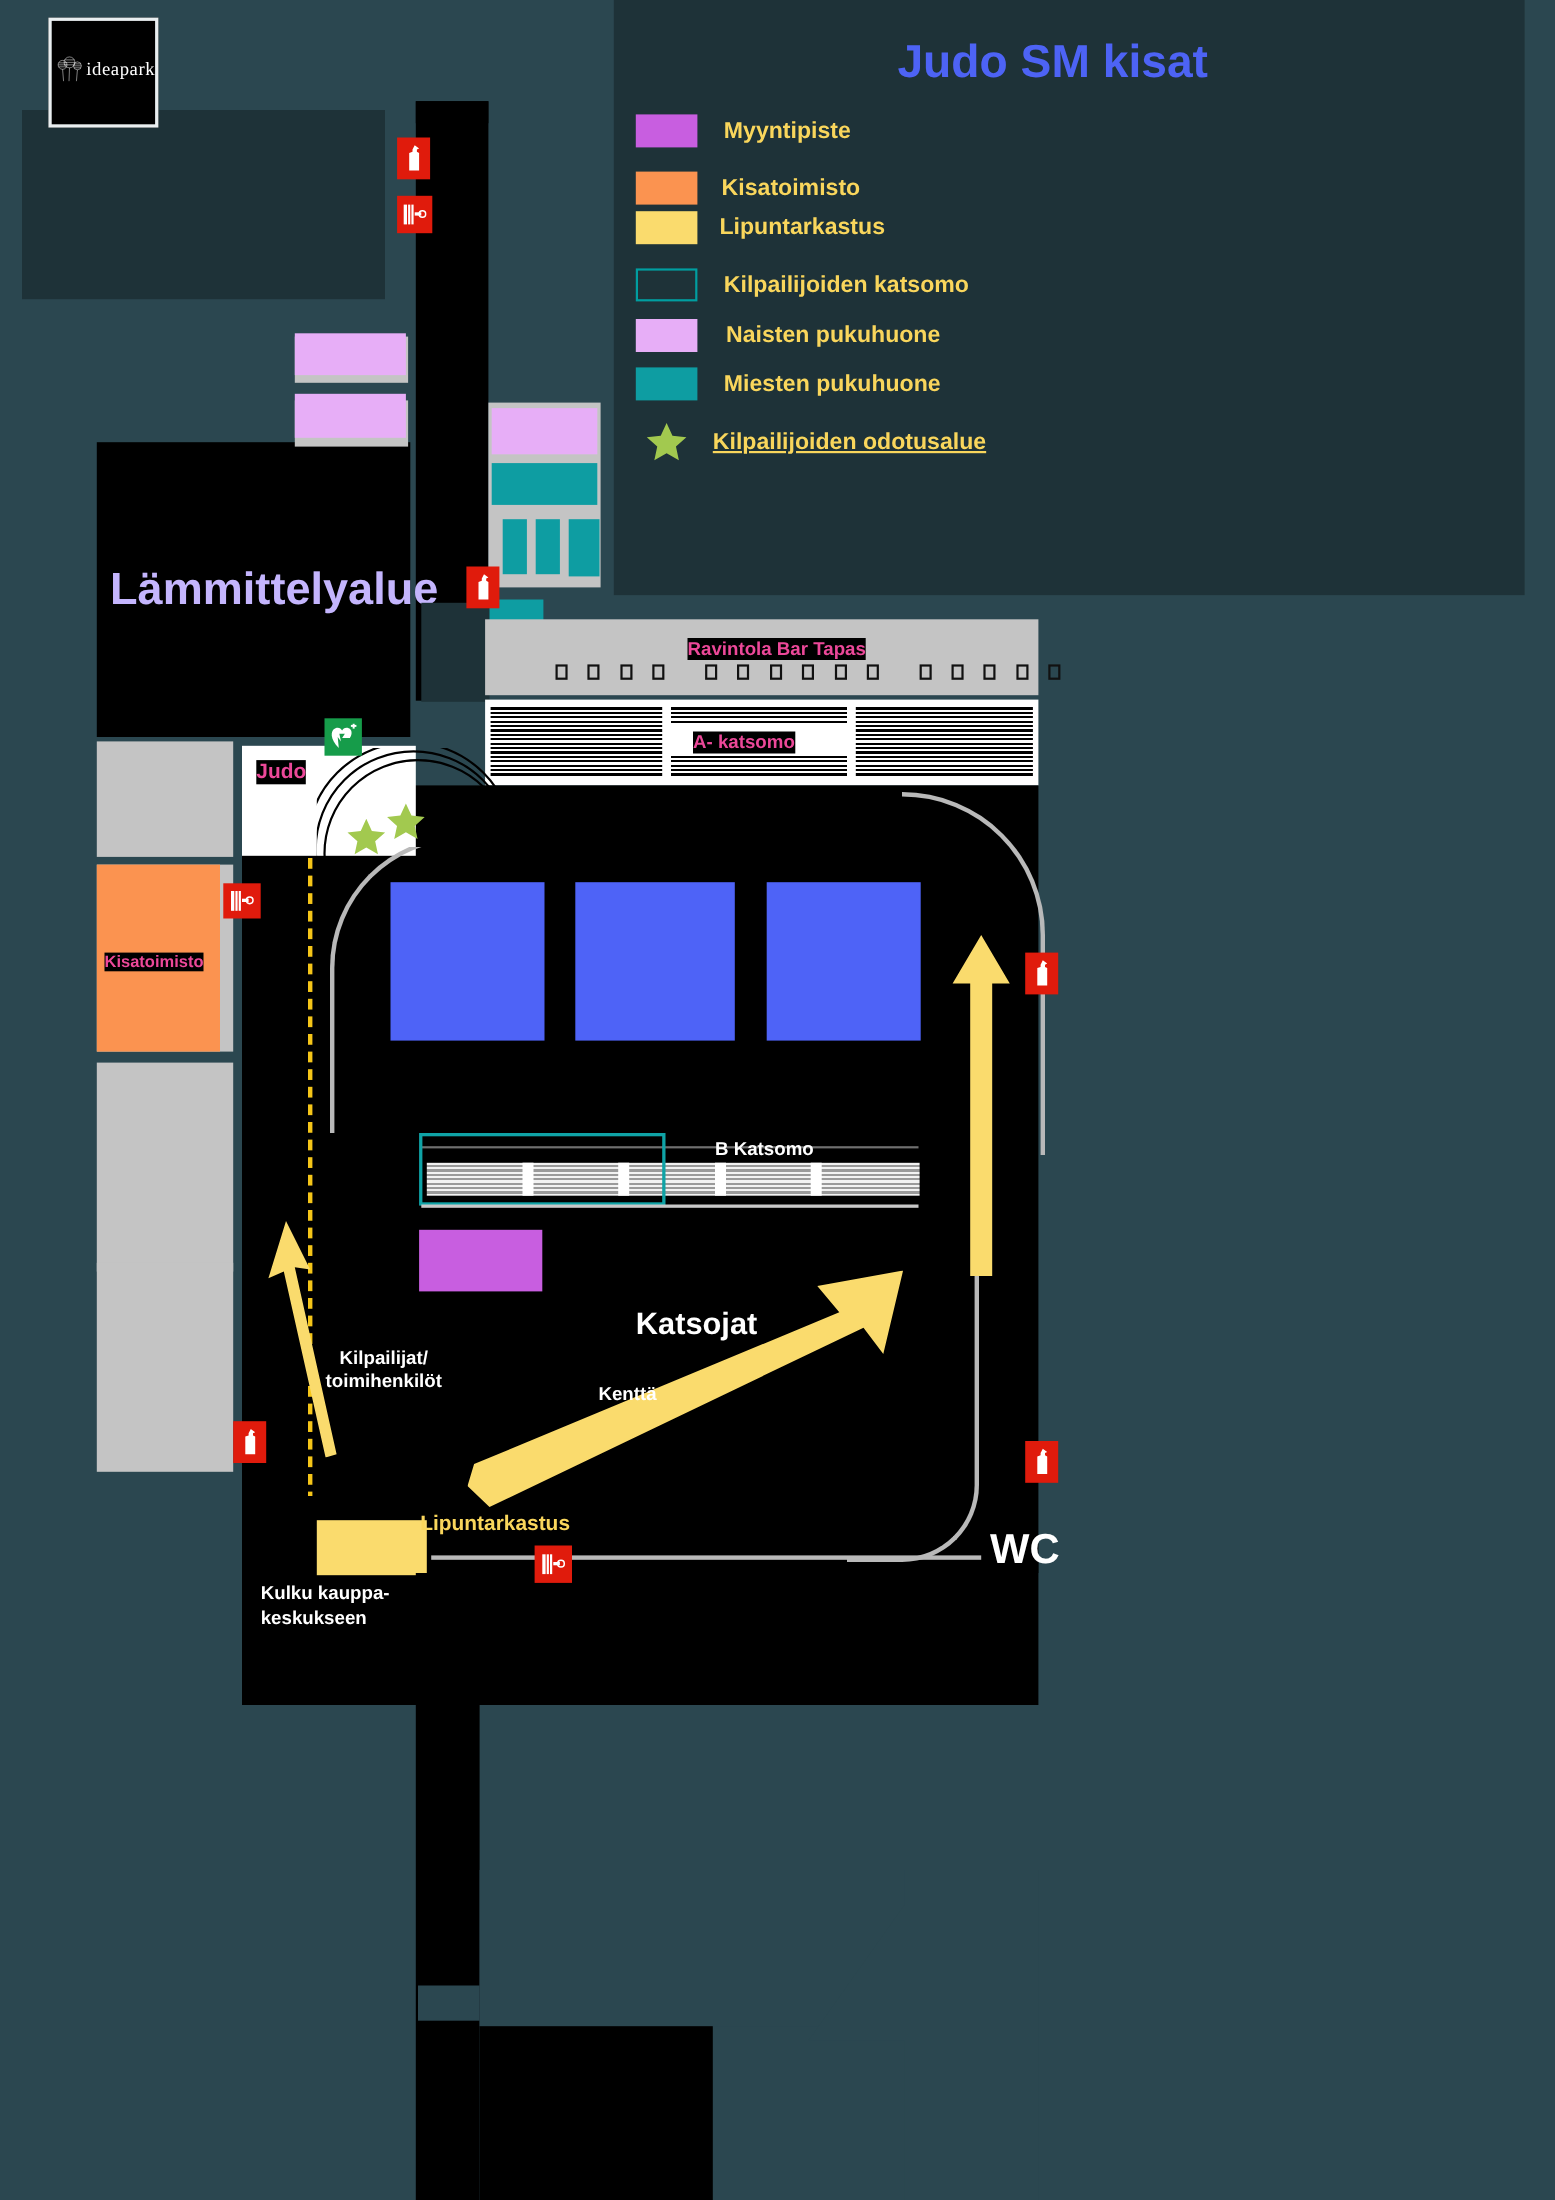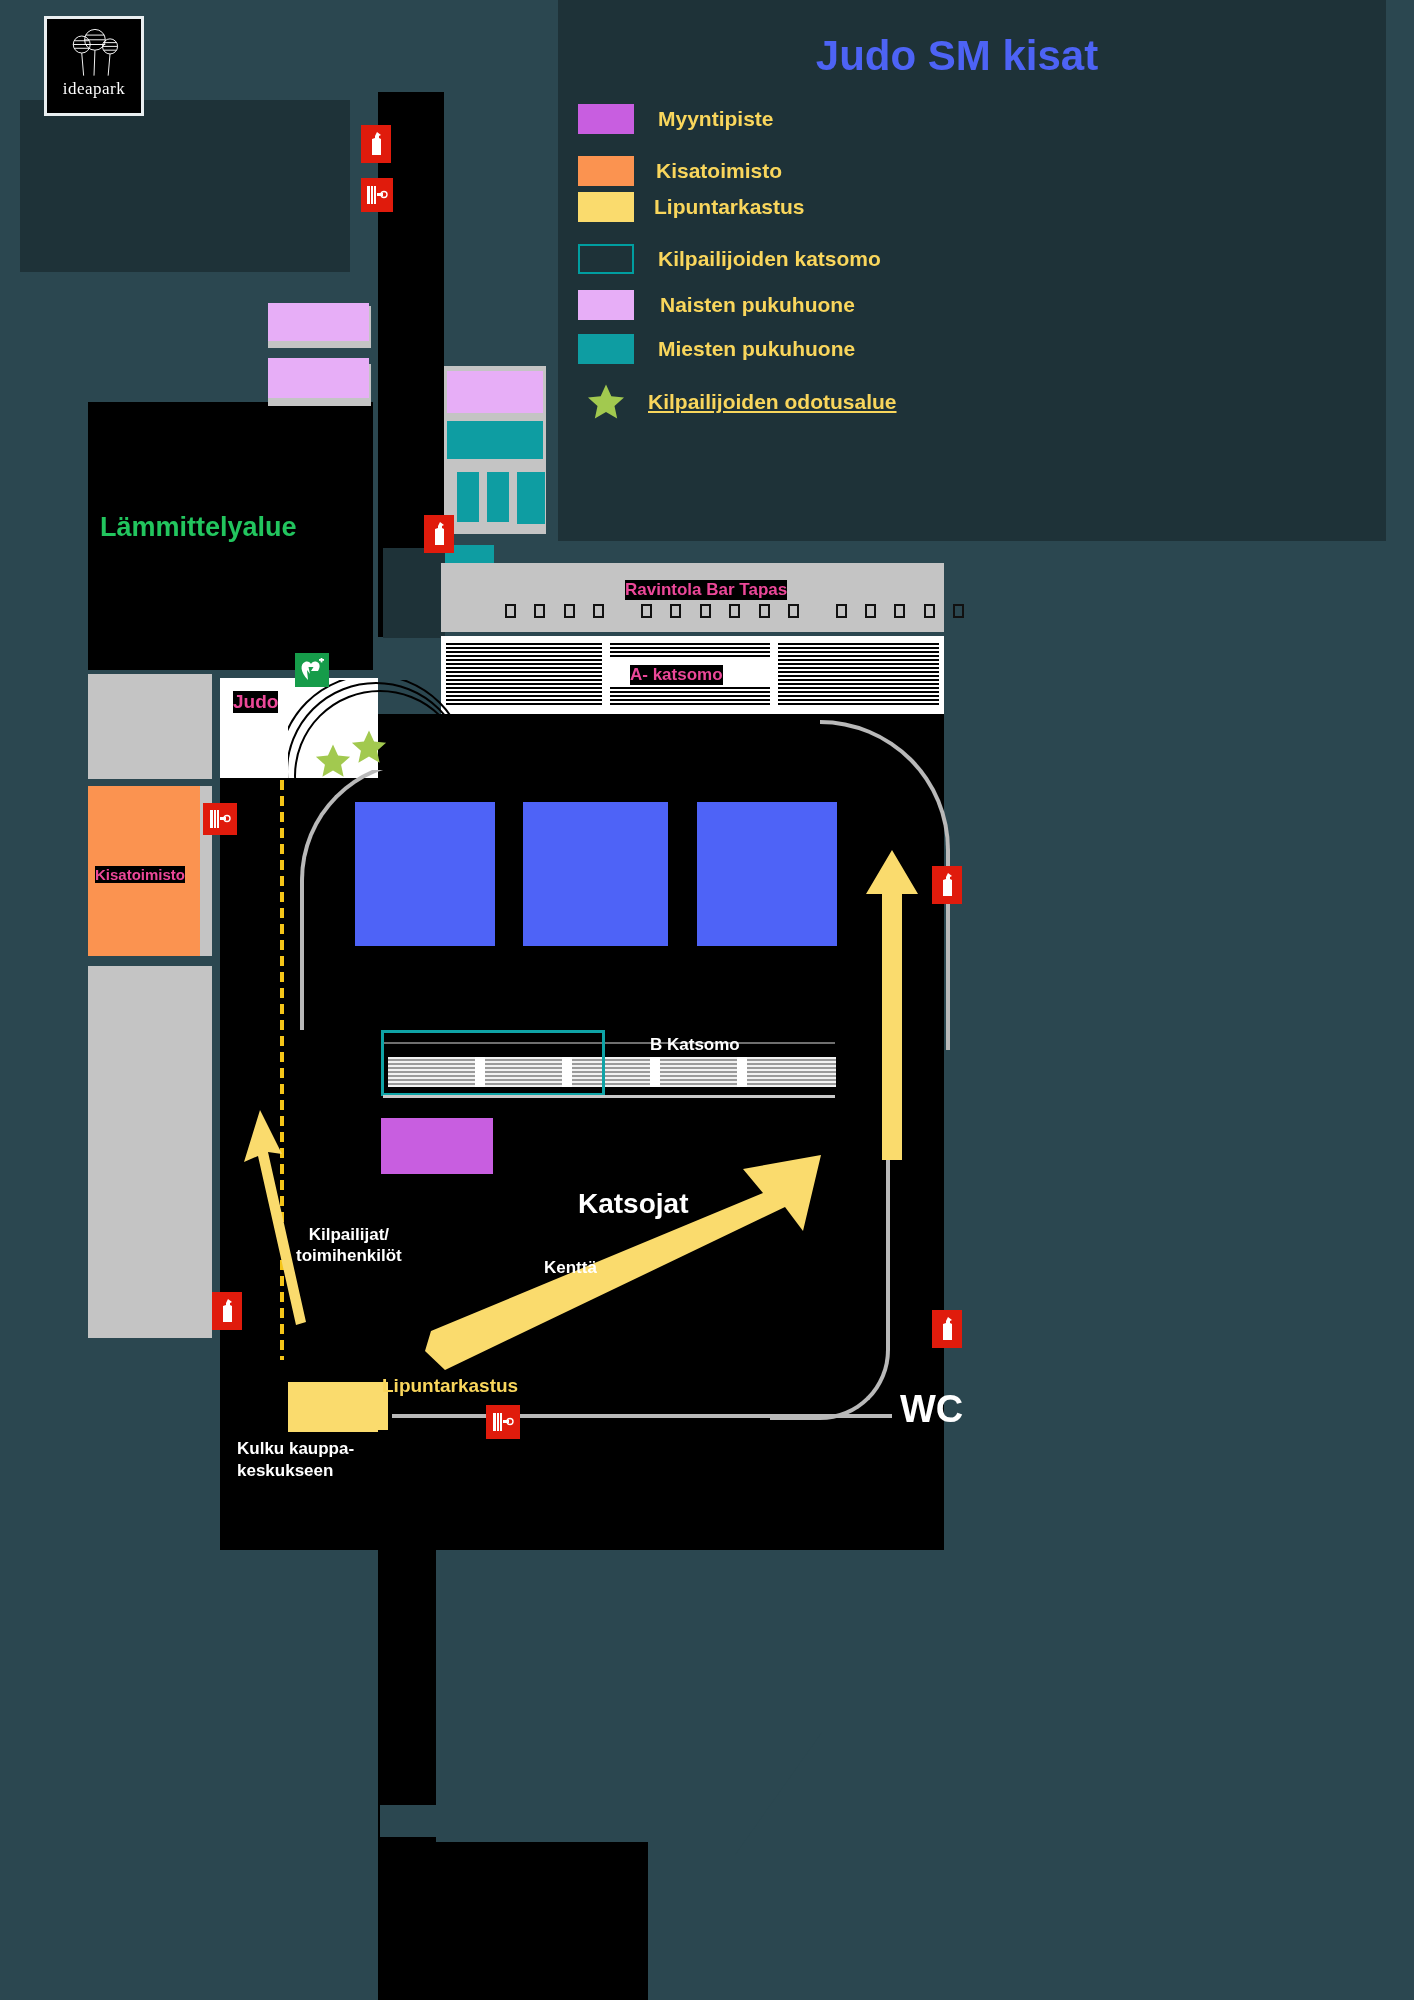--- a/index.html
+++ b/index.html
@@ -8,21 +8,21 @@
     background: #2b4750;
     font-family: "Liberation Sans", sans-serif;
     overflow: hidden;
     position: relative;
   }
   #stage { position: absolute; inset: 0; }
   .abs { position: absolute; }
 
   
   .brandbox { left: 44px; top: 16px; width: 100px; height: 100px;
-    background:#000; border:3px solid #e9eef0; display:flex; flex-direction:column;
+    background:#000; border:3px solid #e9eef0; display:flex; 
     align-items:center; justify-content:center; padding-bottom:6px; }
   .brandbox .tree { width:66px; height:52px; }
   .brandbox .word { color:#fff; font-family:"Liberation Serif", serif; font-size:17px; letter-spacing:.5px; }
   .brandtext { left:148px; top:14px; color:#fff; font-weight:bold;
     font-size:50px; line-height:0.92; letter-spacing:-1px; font-family:"DejaVu Sans", sans-serif; }
 
   
   .legendpanel { left:558px; top:0; width:828px; height:541px; background:#1e3238; }
   .legend-title { position:absolute; left:0; right:30px; top:32px; text-align:center;
     color:#4d63f5; font-size:42px; font-weight:bold; }
@@ -42,21 +42,21 @@
   .cyanr { background:#0e9da2; }
   .orangr{ background:#fb9350; }
   .yelr  { background:#fadb6d; }
   .magr  { background:#c85ee0; }
   .blur  { background:#4e63f7; }
   .whiter{ background:#fff; }
 
   .maplabel { color:#fff; font-weight:bold; font-size:17px; white-space:pre-line; }
   .maplabel.yel { color:#f9d65c; }
   .maplabel.blk { color:#ec4899; }
-  .bigyel { color:#22c55e; font-weight:bold; font-size:27px; }
+  .bigyel { color:#c4b5fd; font-weight:bold; font-size:41px; }
   .bigwht { color:#fff; font-weight:bold; font-size:28px; }
   .hugewht{ color:#fff; font-weight:bold; font-size:38px; }
 
   
   .fx { background:#e01b0c; display:flex; align-items:center; justify-content:center; }
   .aed { background:#169c4a; display:flex; align-items:center; justify-content:center; }
 
   
   .bleach { background:
       repeating-linear-gradient(to bottom,#fff 0 2px,#000 2px 4px); }

